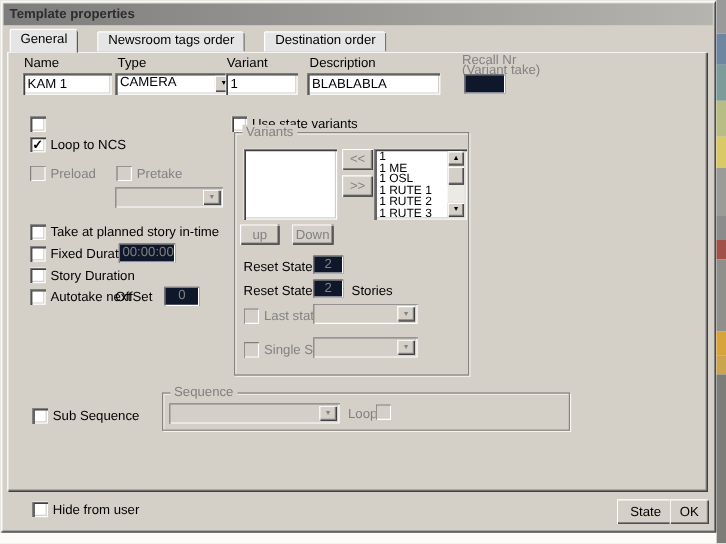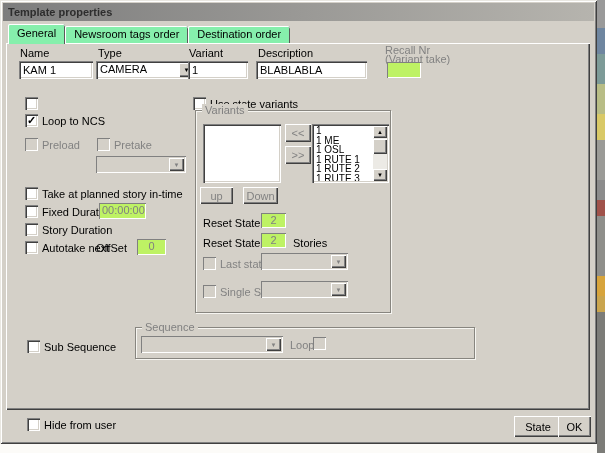--- a/index.html
+++ b/index.html
@@ -8,35 +8,35 @@
   .stage { position:relative; width:605px; height:453px; overflow:hidden; background:#fcfbf8; }
 
   .window { position:absolute; left:0; top:0; width:597px; height:444px; background:#d4d0c8;
     box-shadow: inset 1px 1px 0 #e9e7e1, inset -1px -1px 0 #404040, inset 2px 2px 0 #fff, inset -2px -2px 0 #808080; }
 
   .titlebar { position:absolute; left:3px; top:3px; width:591px; height:18px;
     background:linear-gradient(90deg,#7d7d7d,#b6b4ae); color:#2d2d2d; font-weight:bold;
     display:flex; align-items:center; padding-left:5px; }
 
   .tabs { position:absolute; left:8px; top:24px; height:20px; display:flex; align-items:flex-end; z-index:6; }
-  .tab { background:#86efac; height:17px; padding:2px 9px 0 9px; margin-right:0; white-space:nowrap;
+  .tab { background:#e5e5e5; height:17px; padding:2px 9px 0 9px; margin-right:16px; white-space:nowrap;
     border-top-left-radius:2px; border-top-right-radius:2px; margin-bottom:1px;
     box-shadow: inset 1px 0 0 #fff, inset 0 1px 0 #fff, inset -1px 0 0 #5a5a5a; }
   .tab.active { height:20px; padding-top:3px; margin-bottom:0; }
 
   .tabframe { position:absolute; left:6px; top:43px; width:584px; height:367px; background:#d4d0c8; z-index:1;
     box-shadow: inset 1px 1px 0 #fff, inset -1px -1px 0 #404040, inset -2px -2px 0 #808080; }
 
   .lbl { position:absolute; z-index:5; white-space:nowrap; }
   .dis { color:#828282; }
 
   .field, .combo, .listbox { position:absolute; z-index:5; background:#fff;
     box-shadow: inset 1px 1px 0 #808080, inset 2px 2px 0 #404040, inset -1px -1px 0 #fff, inset -2px -2px 0 #d4d0c8; }
   input.field { border:none; outline:none; font:inherit; padding:2px 4px; color:#000; background:#fff; }
-  .field.disf { background:#bef264; color:#808080;
+  .field.disf { background:#0f172a; color:#808080;
     box-shadow: inset 1px 1px 0 #808080, inset -1px -1px 0 #fff; padding:1px 3px; }
   .field.ctr { text-align:center; }
 
   .combo .txt { position:absolute; left:4px; top:2px; white-space:nowrap; }
   .combo .arrow { position:absolute; right:2px; top:2px; bottom:2px; width:15px; background:#d4d0c8;
     display:flex; align-items:center; justify-content:center; font-size:6px; font-style:normal;
     box-shadow: inset 1px 1px 0 #fff, inset -1px -1px 0 #404040, inset -2px -2px 0 #808080; }
   .combo.disc { background:#d4d0c8; box-shadow: inset 1px 1px 0 #808080, inset -1px -1px 0 #fff; }
   .combo.disc .arrow { color:#828282; }
 

